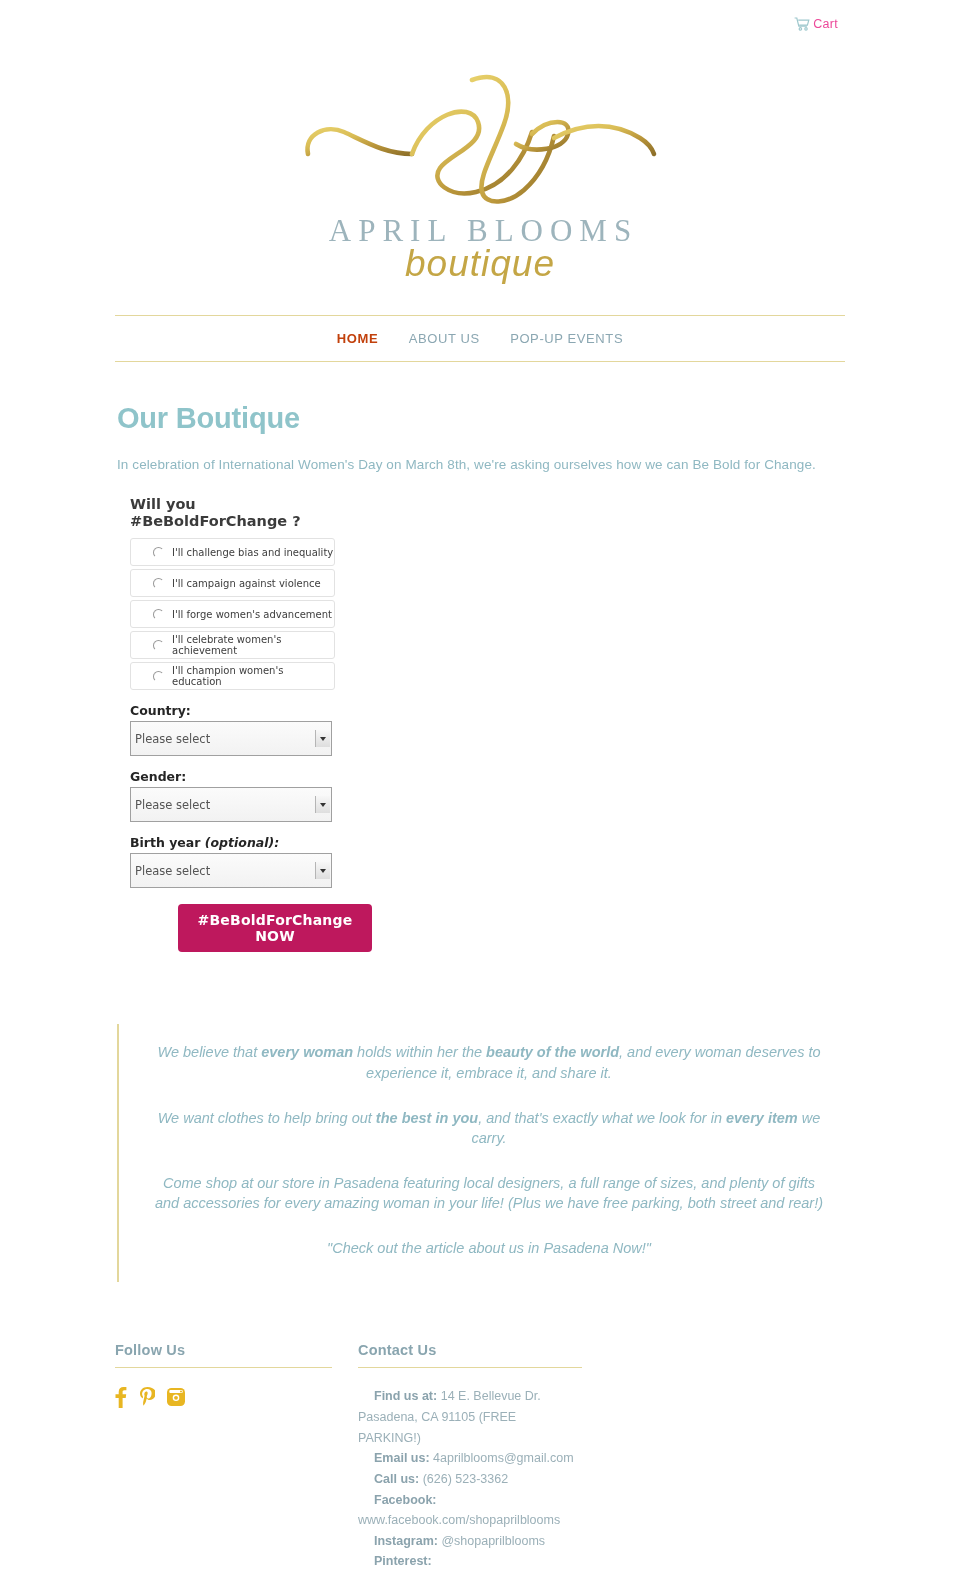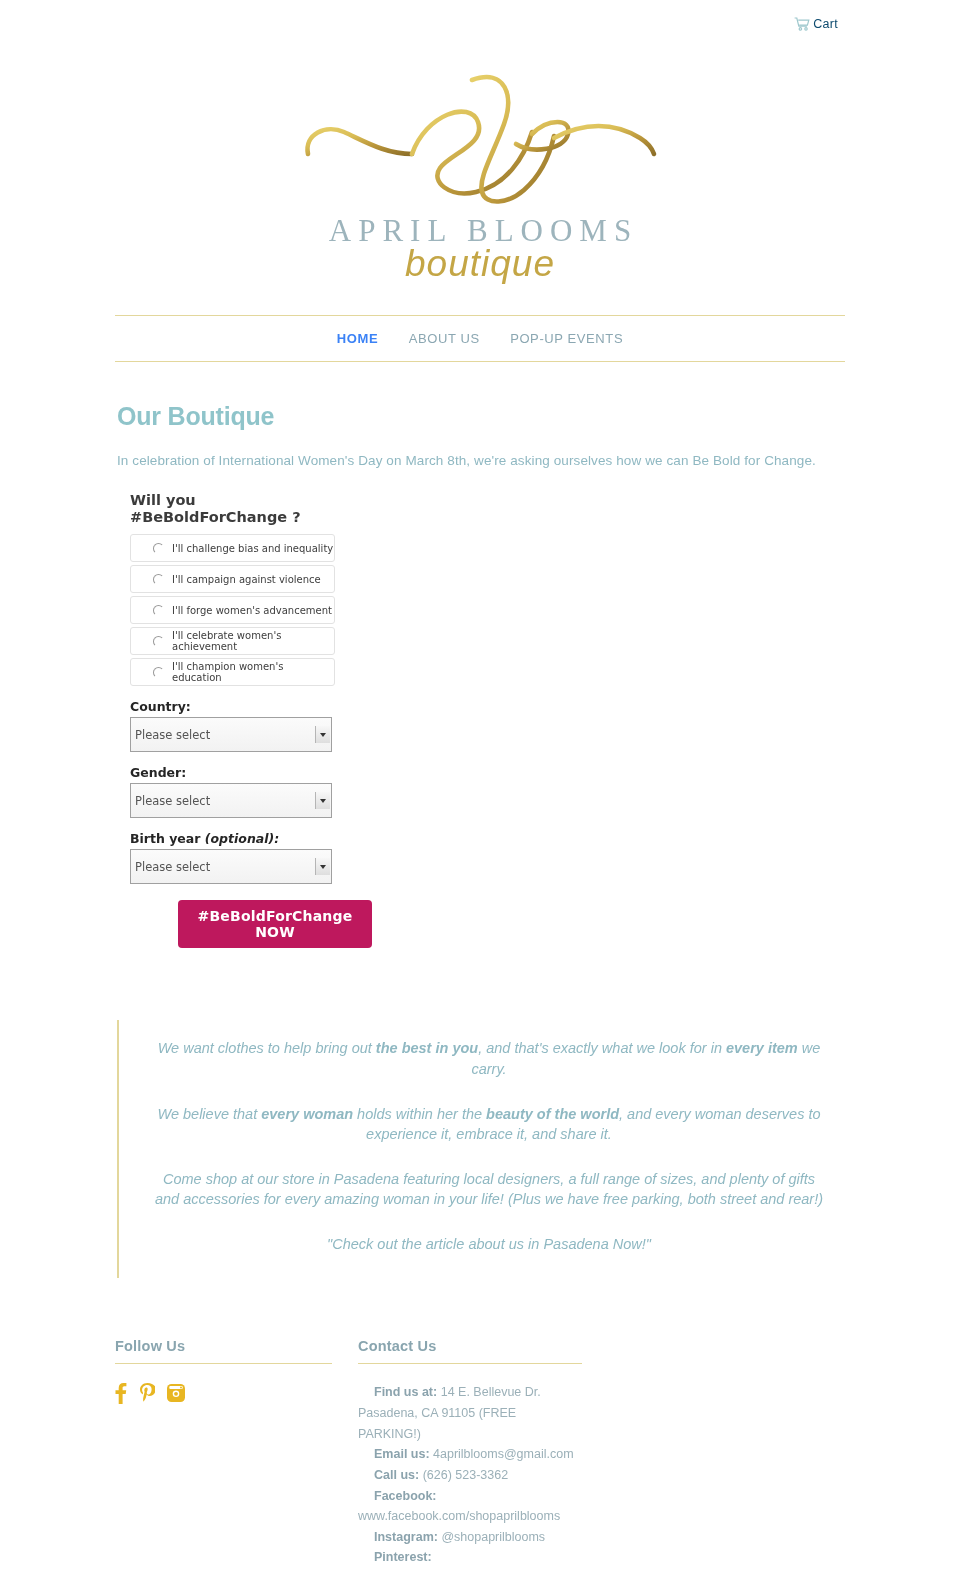--- a/index.html
+++ b/index.html
@@ -20,21 +20,21 @@
     height: 48px;
     display: flex;
     justify-content: flex-end;
     align-items: center;
     padding-right: 122px;
   }
   .cart-link {
     display: flex;
     align-items: flex-end;
     gap: 3px;
-    color: #0c4a6e;
+    color: #ec4899;
     font-size: 12.5px;
     letter-spacing: .3px;
     text-decoration: none;
     cursor: pointer;
   }
   .cart-link svg { display: block; }
 
   
   .logo-block {
     text-align: center;
@@ -70,26 +70,26 @@
   }
   .nav-wrap a {
     display: inline-block;
     color: #8ba7b2;
     font-size: 13px;
     letter-spacing: .6px;
     text-decoration: none;
     margin: 0 13px;
     cursor: pointer;
   }
-  .nav-wrap a.active { color: #3b82f6; font-weight: bold; }
+  .nav-wrap a.active { color: #c2410c; font-weight: bold; }
 
   
   .content { width: 730px; margin: 0 auto; padding-top: 40px; }
   .page-title {
-    font-size: 25px;
+    font-size: 29px;
     font-weight: bold;
     color: #8fc4ca;
     margin: 0 0 22px 2px;
     letter-spacing: -.2px;
   }
   .intro {
     font-size: 13.5px;
     color: #8fb8c2;
     margin: 0 0 24px 2px;
     letter-spacing: .1px;
@@ -350,24 +350,24 @@
         <span class="arrow-box">
             <i></i>
           </span>
       </div>
 
       <button class="submit-btn">#BeBoldForChange NOW</button>
     </div>
 
     <div class="quote">
       <p>
-        <span>We want clothes to help bring out </span><b>the best in you</b><span>, and that's exactly what we look for in </span><b>every item</b><span> we carry.</span>
+        <span>We believe that </span><b>every woman</b><span> holds within her the </span><b>beauty of the world</b><span>, and every woman deserves to experience it, embrace it, and share it.</span>
       </p>
       <p>
-        <span>We believe that </span><b>every woman</b><span> holds within her the </span><b>beauty of the world</b><span>, and every woman deserves to experience it, embrace it, and share it.</span>
+        <span>We want clothes to help bring out </span><b>the best in you</b><span>, and that's exactly what we look for in </span><b>every item</b><span> we carry.</span>
       </p>
       <p>Come shop at our store in Pasadena featuring local designers, a full range of sizes, and plenty of gifts and accessories for every amazing woman in your life! (Plus  we have free parking, both street and rear!)</p>
       <p>"Check out the article about us in Pasadena Now!"</p>
     </div>
   </div>
 
   <div class="footer">
 
 
     <div class="fcol">

